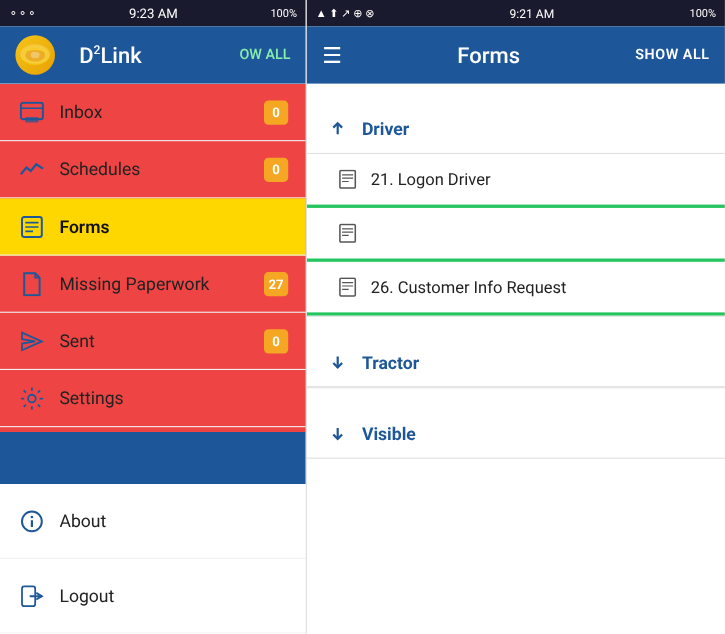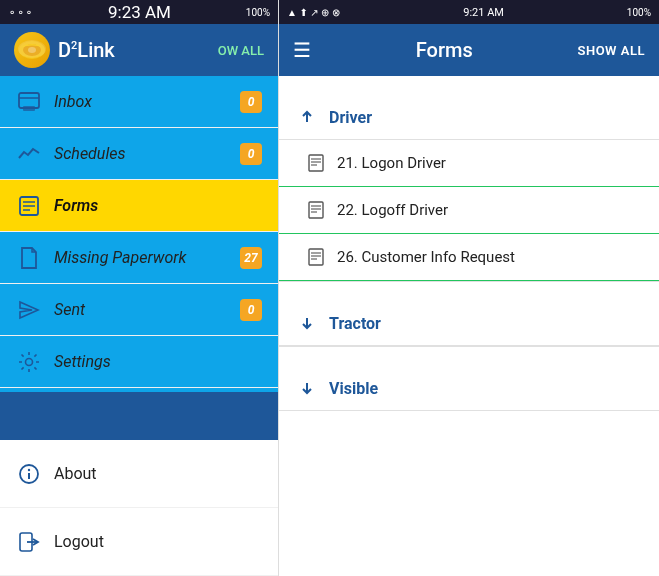--- a/index.html
+++ b/index.html
@@ -26,34 +26,34 @@
       background: #1a1a2e;
       height: 24px;
       display: flex;
       align-items: center;
       padding: 0 8px;
       justify-content: space-between;
     }
     .status-bar-left .icons-left {
       display: flex; gap: 4px; align-items: center;
     }
-    .status-bar-left .time { color: #fff; font-size: 17px; }
+    .status-bar-left .time { color: #fff; font-size: 12px; }
 
     .app-header-left {
       background: #1e5799;
       height: 52px;
       display: flex;
       align-items: center;
       padding: 0 14px;
       justify-content: space-between;
     }
     .logo-area {
       display: flex;
       align-items: center;
-      gap: 8px;
+      gap: 22px;
     }
     .logo-circle {
       width: 36px;
       height: 36px;
       border-radius: 50%;
       background: linear-gradient(135deg, #f5c518, #e8a000);
       display: flex;
       align-items: center;
       justify-content: center;
       color: #1e5799;
@@ -84,22 +84,21 @@
     }
     .show-all-left {
       color: #86efac;
       font-size: 13px;
       font-weight: 500;
     }
 
     .nav-list {
       flex: 1;
       overflow-y: auto;
-      background: #0ea5e9;
-      font-style: italic;
+      background: #ef4444;
     }
     .nav-item {
       display: flex;
       align-items: center;
       padding: 0 16px;
       height: 52px;
       border-bottom: 1px solid #f0f0f0;
       cursor: pointer;
       position: relative;
     }
@@ -237,21 +236,21 @@
     .section-title {
       font-size: 16px;
       font-weight: 700;
       color: #1e5799;
     }
 
     .form-item {
       display: flex;
       align-items: center;
       padding: 12px 16px 12px 26px;
-      border-bottom: 1px solid #22c55e;
+      border-bottom: 3px solid #22c55e;
       cursor: pointer;
     }
     .form-item-icon {
       width: 22px;
       height: 22px;
       display: flex;
       align-items: center;
       justify-content: center;
       margin-right: 10px;
       color: #555;
@@ -448,21 +447,20 @@
 
     <div class="form-item">
       <span class="form-item-icon">
         <svg width="18" height="18" viewBox="0 0 18 18" fill="none">
           <rect x="2" y="1" width="14" height="16" rx="1" stroke="#555" stroke-width="1.4" fill="none"></rect>
           <line x1="4" y1="5" x2="14" y2="5" stroke="#555" stroke-width="1.1"></line>
           <line x1="4" y1="8" x2="14" y2="8" stroke="#555" stroke-width="1.1"></line>
           <line x1="4" y1="11" x2="10" y2="11" stroke="#555" stroke-width="1.1"></line>
         </svg>
       </span>
-      <span class="form-item-label">22. Logoff Driver</span>
     </div>
 
     <div class="form-item">
       <span class="form-item-icon">
         <svg width="18" height="18" viewBox="0 0 18 18" fill="none">
           <rect x="2" y="1" width="14" height="16" rx="1" stroke="#555" stroke-width="1.4" fill="none"></rect>
           <line x1="4" y1="5" x2="14" y2="5" stroke="#555" stroke-width="1.1"></line>
           <line x1="4" y1="8" x2="14" y2="8" stroke="#555" stroke-width="1.1"></line>
           <line x1="4" y1="11" x2="10" y2="11" stroke="#555" stroke-width="1.1"></line>
         </svg>

